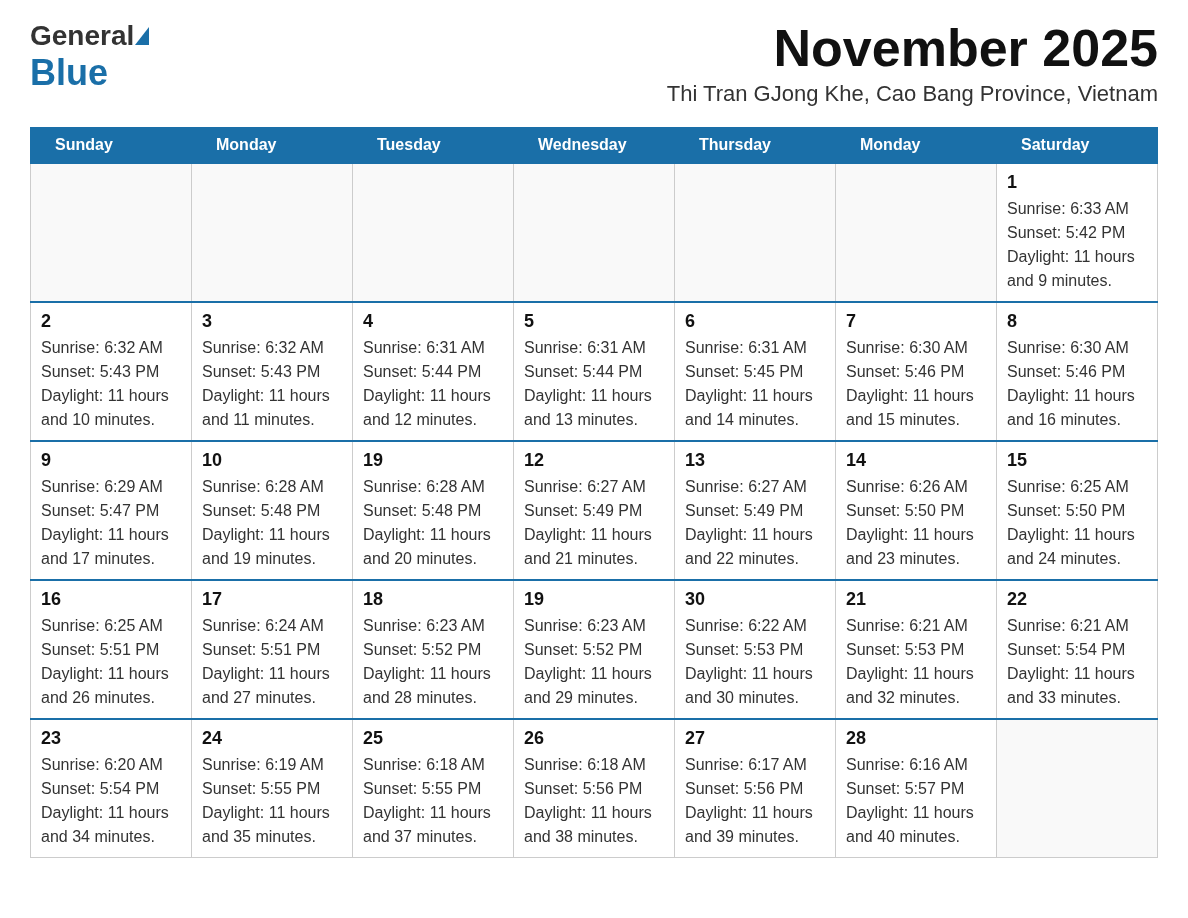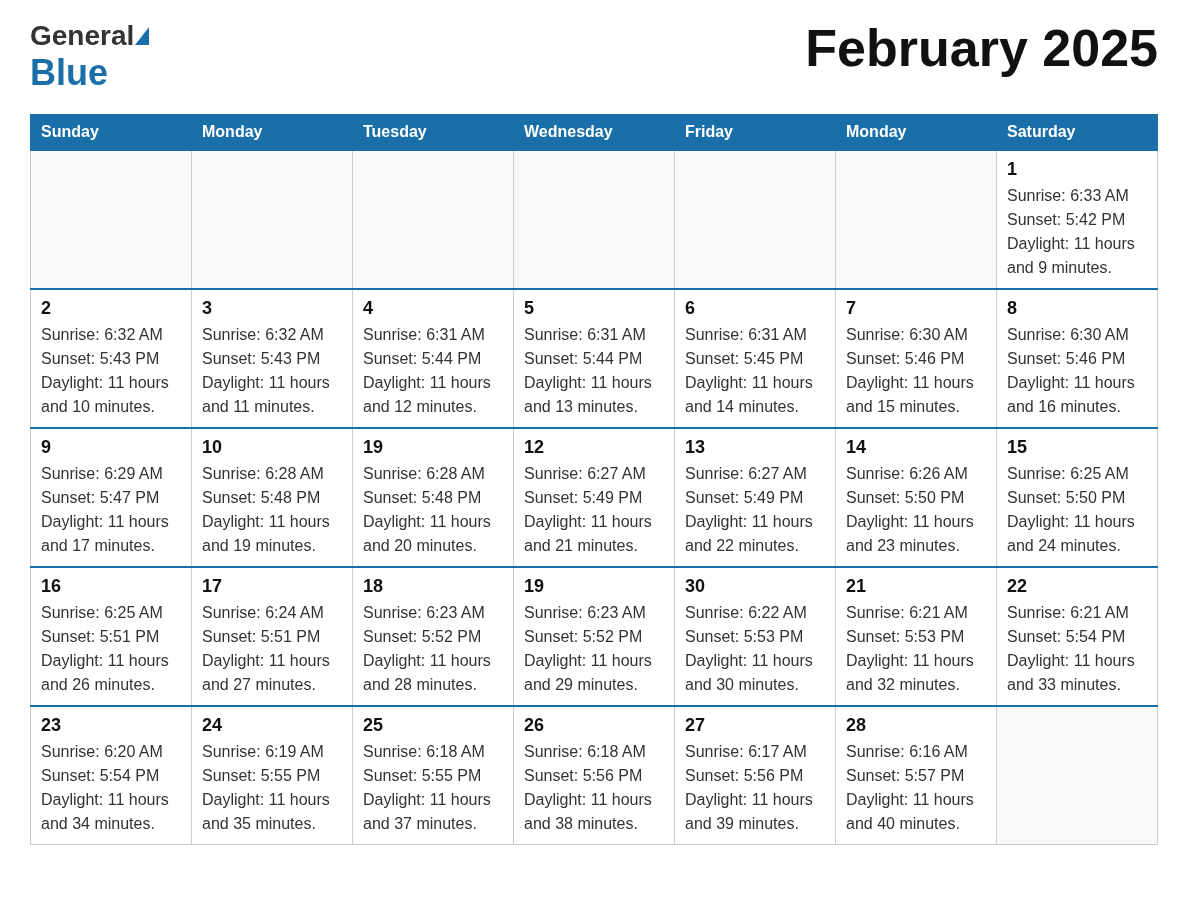--- a/index.html
+++ b/index.html
@@ -54,21 +54,21 @@
     .calendar {
       width: 100%;
       border-collapse: collapse;
       margin-top: 10px;
     }
     .calendar th {
       background-color: #1a6fa8;
       color: #fff;
       font-size: 16px;
       font-weight: bold;
-      padding: 8px 10px;
+      padding: 8px 24px;
       text-align: left;
       border: 1px solid #1a6fa8;
     }
     .calendar td {
       vertical-align: top;
       padding: 8px 10px;
       font-size: 13px;
       color: #333;
       border: 1px solid #ccc;
       width: calc(100% / 7);
@@ -100,32 +100,33 @@
 <div class="header-area">
   <div class="logo-area">
     <div class="logo-text">
       <span class="logo-general">General</span>
       <span class="logo-triangle"></span>
       <br>
     </div>
     <div class="logo-blue">Blue</div>
   </div>
   <div class="title-area">
-    <div class="calendar-title">February 2025</div>
+    <div class="calendar-title">November 2025</div>
+    <div class="subtitle">Thi Tran GJong Khe, Cao Bang Province, Vietnam</div>
   </div>
 </div>
 
 <table class="calendar">
   <thead>
     <tr>
     <th>Sunday</th>
         <th>Monday</th>
         <th>Tuesday</th>
         <th>Wednesday</th>
-        <th>Friday</th>
+        <th>Thursday</th>
         <th>Monday</th>
         <th>Saturday</th>
       </tr>
   </thead>
   <tbody id="calendar-body">
   <tr class="week-row">
         <td class="empty-cell"></td>
         <td class="empty-cell"></td>
         <td class="empty-cell"></td>
         <td class="empty-cell"></td>

